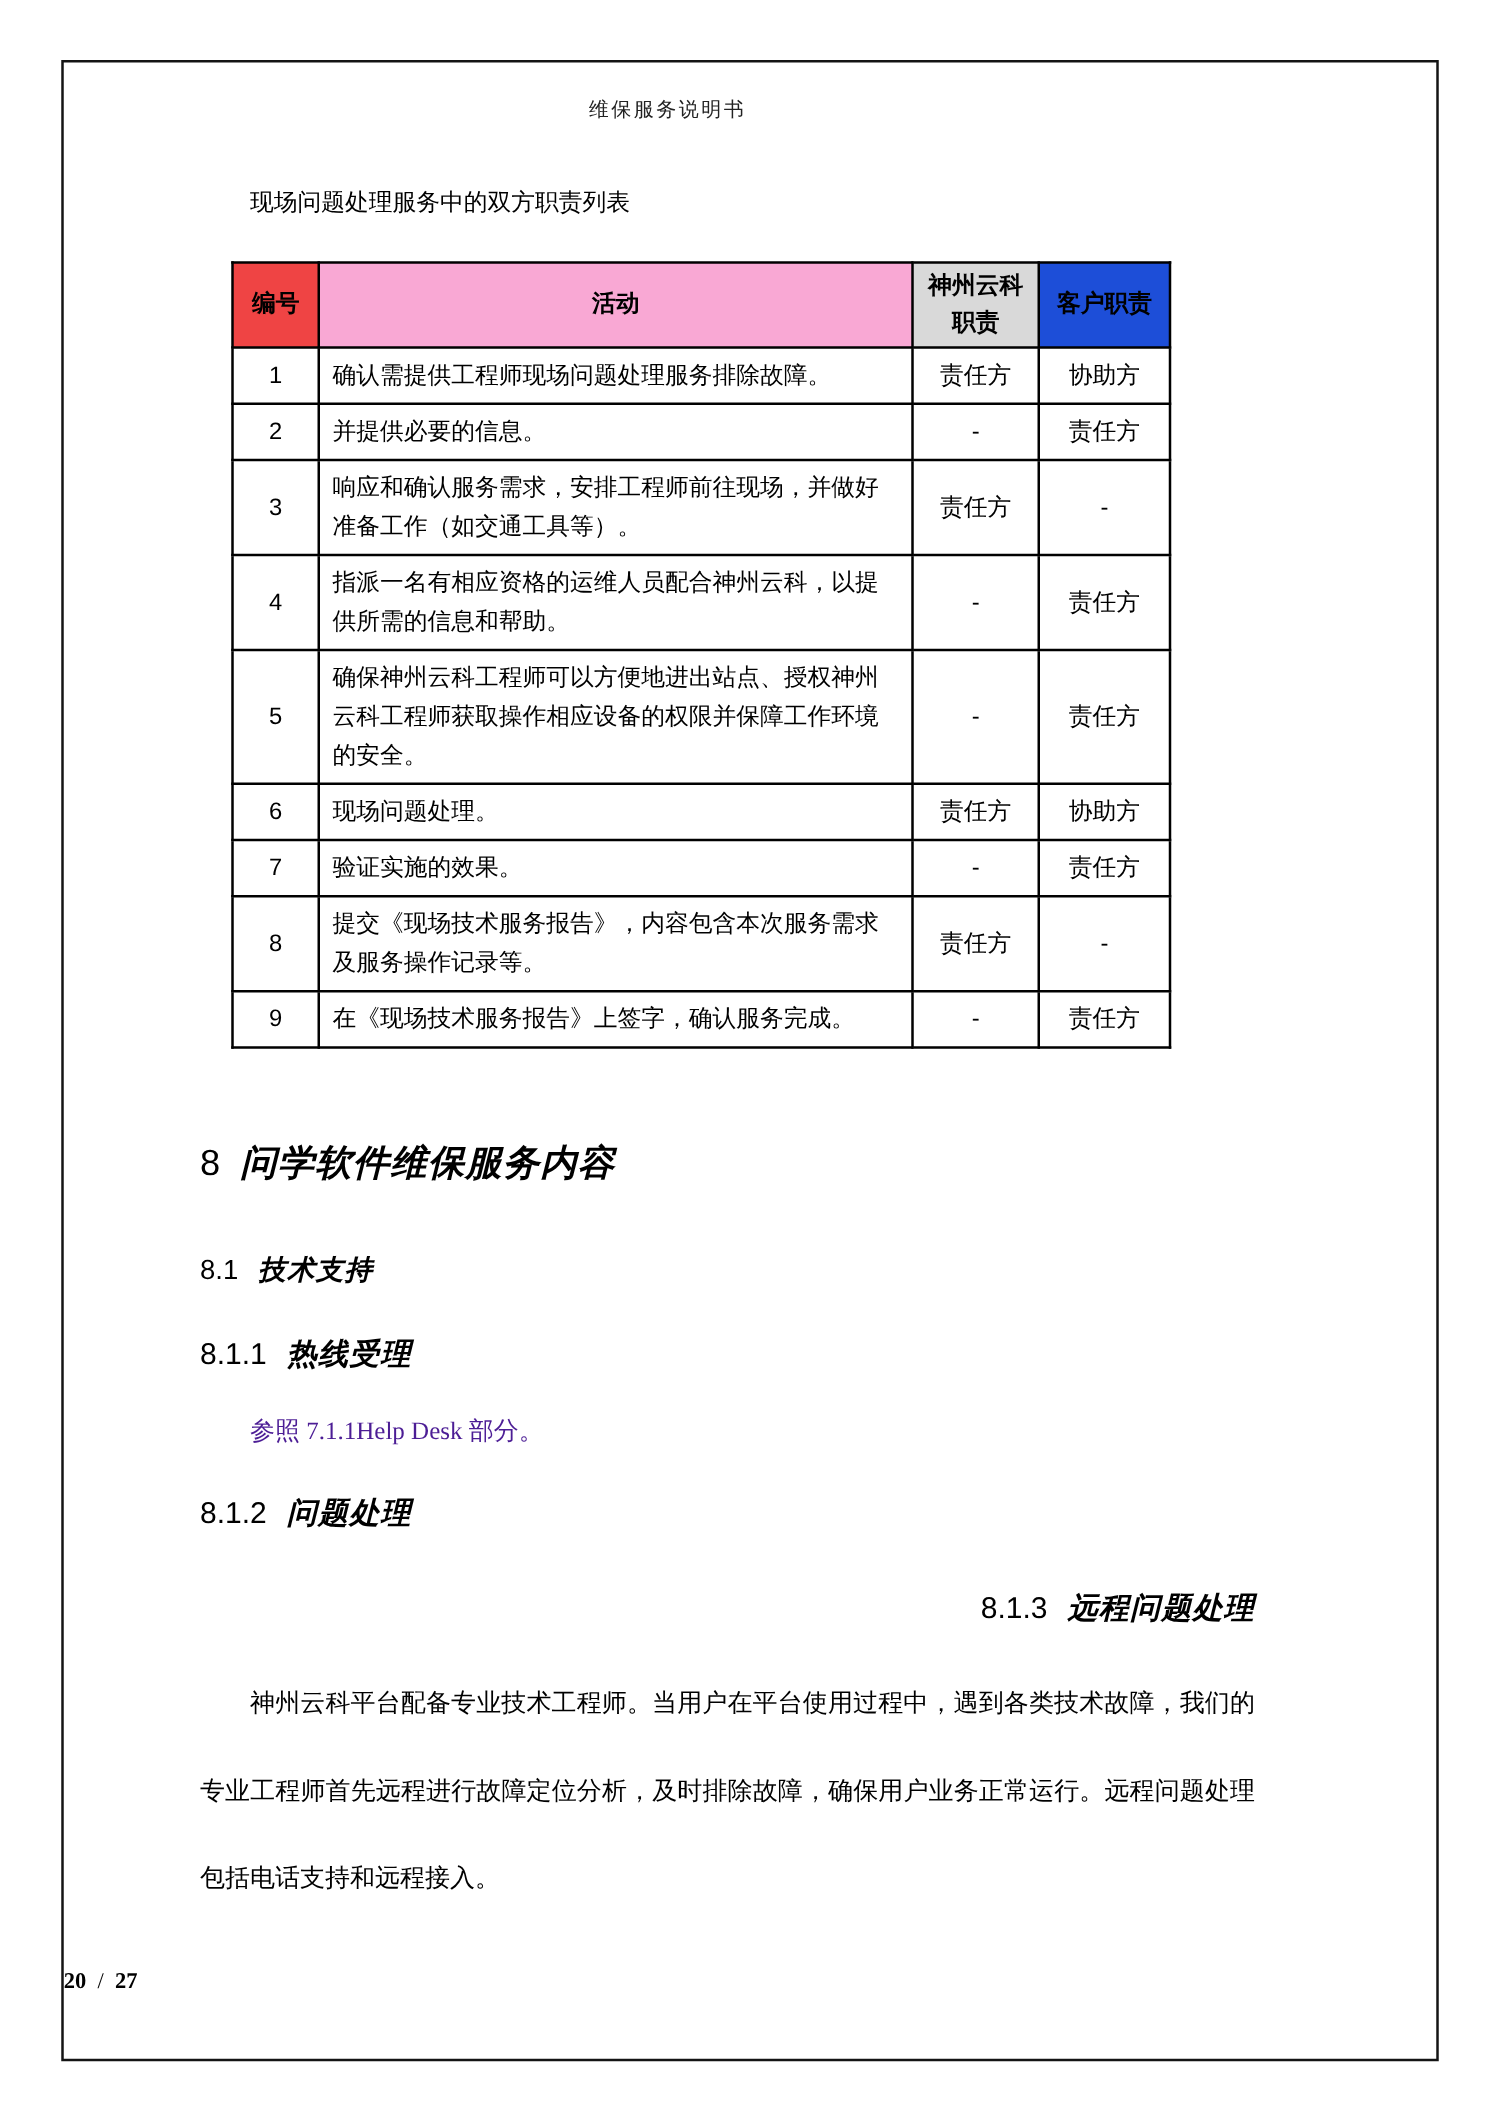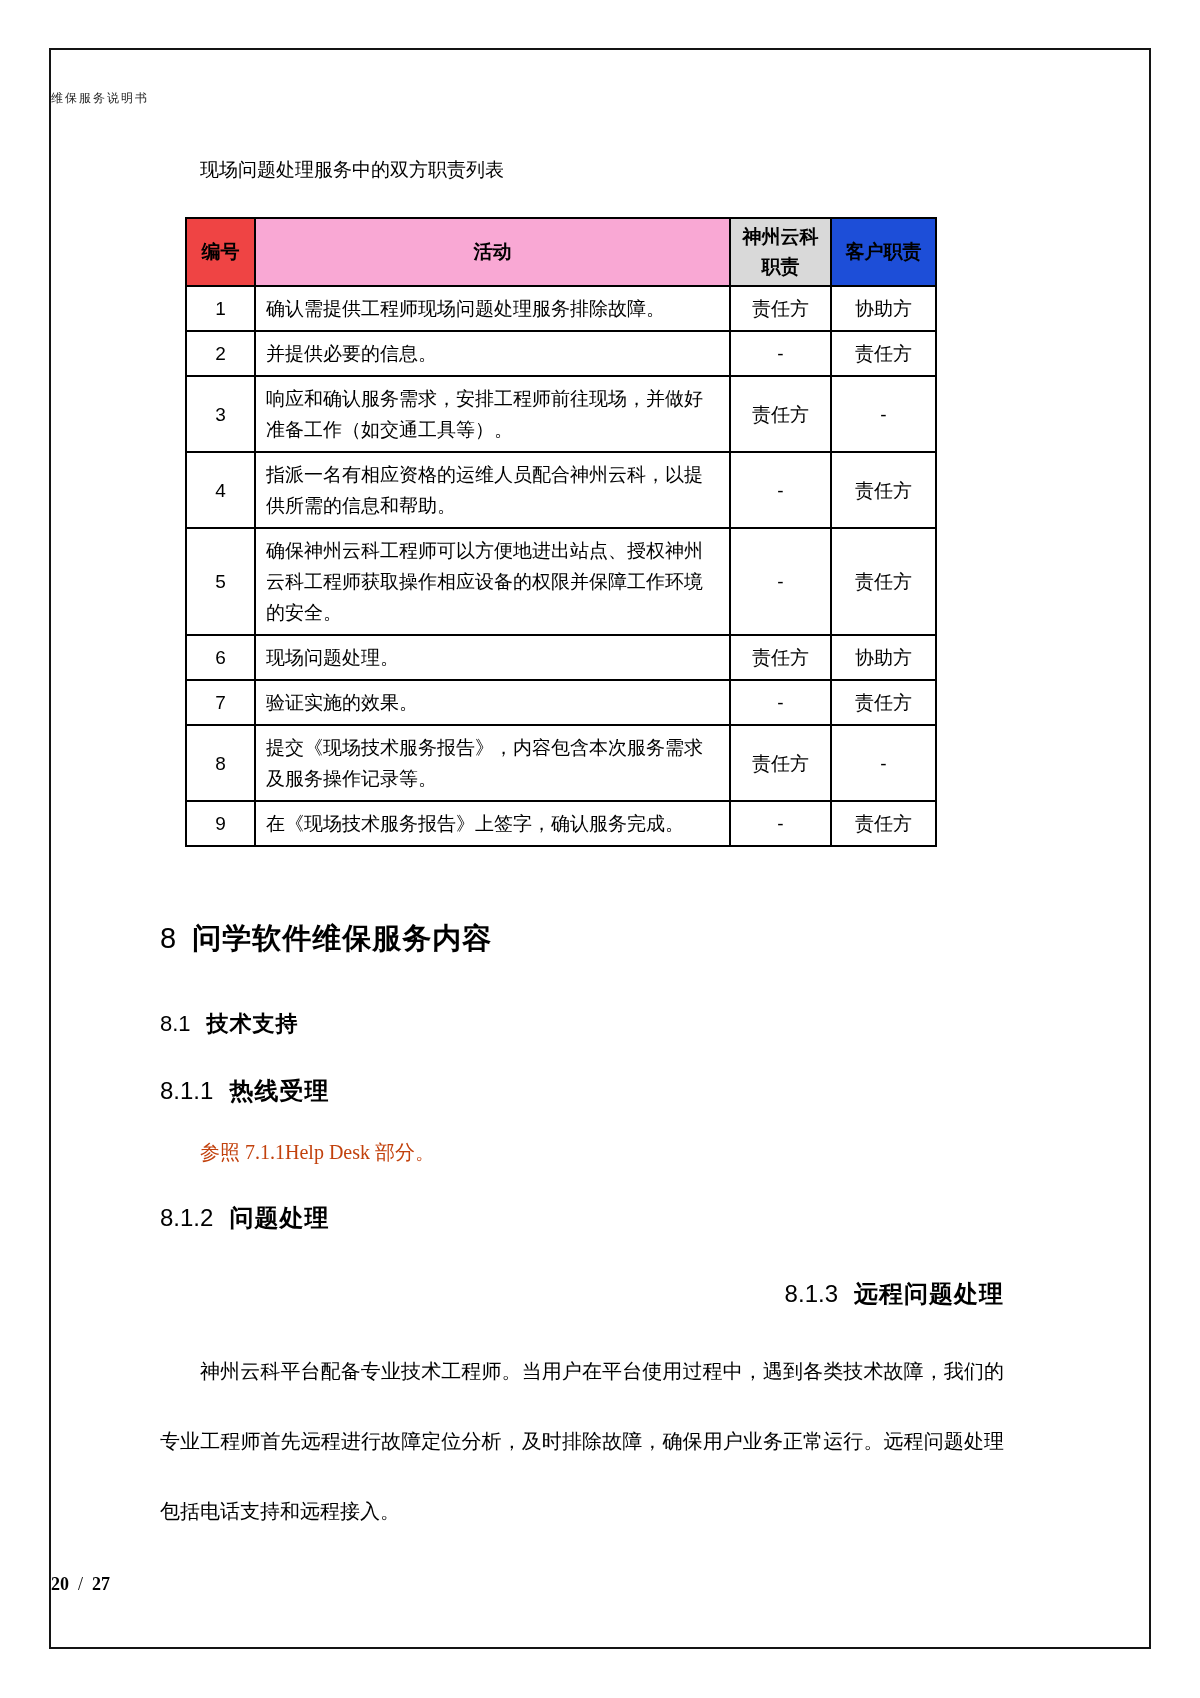--- a/index.html
+++ b/index.html
@@ -7,24 +7,24 @@
   body { width: 1200px; height: 1698px; position: relative; color: #000; }
 
   .page {
     position: absolute; left: 49px; top: 48px;
     width: 1102px; height: 1601px;
     border: 2px solid #141414; background: #fff;
     font-family: "Liberation Sans", sans-serif;
   }
 
   .doc-header {
-    margin-top: 40px; padding-right: 132px;
-    text-align: left;
+    margin-top: 28px; padding-right: 132px;
+    text-align: center;
     font-family: "Liberation Serif", serif;
-    font-size: 12px; letter-spacing: 2px; color: #222;
+    font-size: 16px; letter-spacing: 2px; color: #222;
   }
 
   .content { padding: 0 145px 0 109px; }
 
   .table-caption { margin: 50px 0 0 40px; font-size: 19px; }
 
   table.resp-table {
     border-collapse: collapse; table-layout: fixed;
     width: 750px; margin: 34px 0 0 25px;
   }
@@ -37,25 +37,25 @@
   }
   .resp-table td { padding: 6px 10px; line-height: 31px; }
   .resp-table td.c { text-align: center; }
   .resp-table td.a { text-align: left; }
 
   h1.h-l1 { margin: 72px 0 0 0; font-size: 29px; font-weight: 400; }
   h2.h-l2 { margin: 50px 0 0 0; font-size: 22px; font-weight: 400; }
   h3.h-l3 { margin: 36px 0 0 0; font-size: 24px; font-weight: 400; }
   h3.h-l3.gap-lg { margin-top: 44px; text-align: right; }
   .hnum  { font-weight: 400; margin-right: 16px; }
-  .htitle{ font-weight: 700; letter-spacing: 1px; }
+  .htitle{ font-weight: 700; letter-spacing: 1px; font-style: italic; }
 
   .p-ref {
     margin: 32px 0 0 0; text-indent: 40px;
-    font-family: "Liberation Serif", serif; font-size: 20px; color: #c2410c;
+    font-family: "Liberation Serif", serif; font-size: 20px; color: #4c1d95;
   }
 
   .p-body {
     margin: 26px 0 0 0; font-size: 20px;
     line-height: 70px; text-align: justify; text-indent: 2em;
   }
 
   .doc-footer {
     position: absolute; bottom: 52px; left: 0; width: 100%;
     font-family: "Liberation Serif", serif; font-size: 18px;

